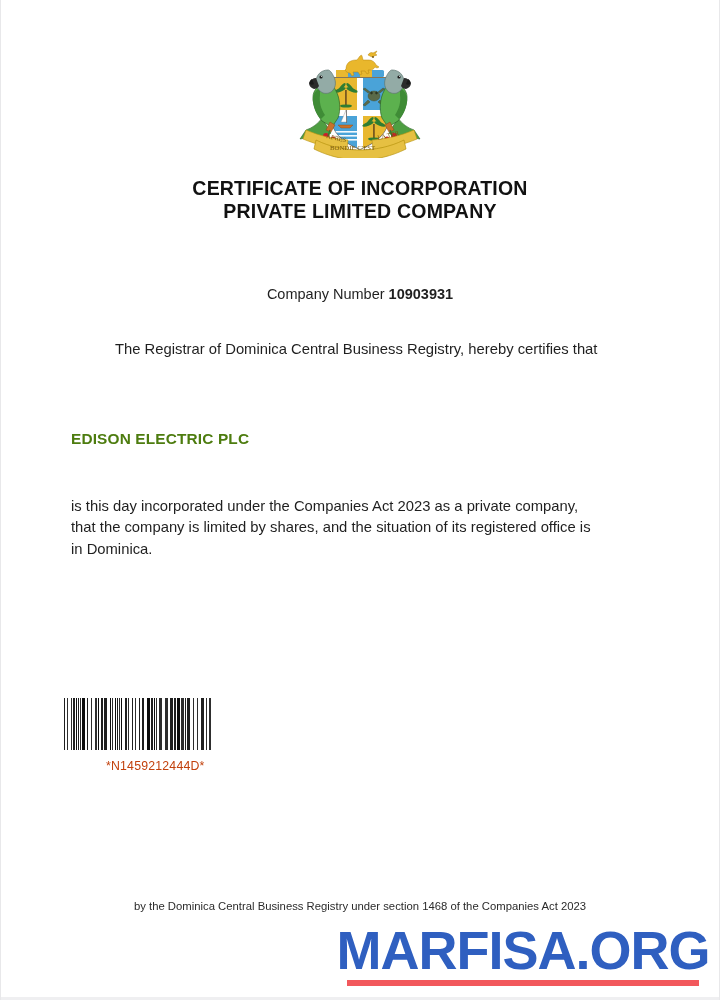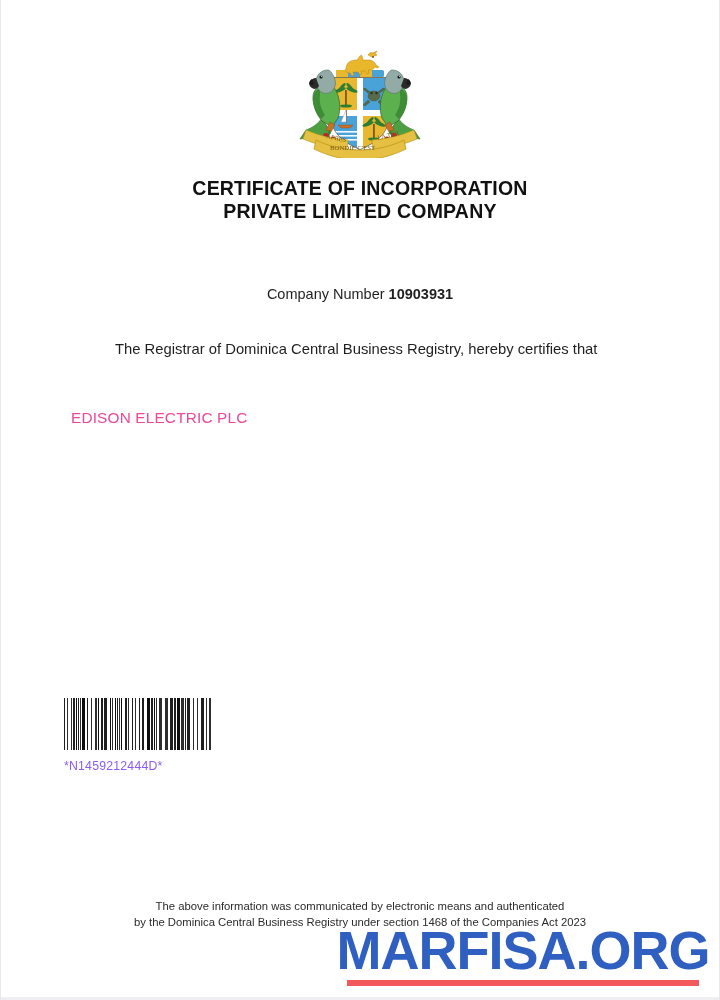--- a/index.html
+++ b/index.html
@@ -72,26 +72,26 @@
     top: 339px;
     width: 530px;
   }
   .para {
     font-size: 14.8px;
     line-height: 21.5px;
     color: #1f1f1f;
   }
   .para.intro { width: 528px; margin-left: 44px; }
   .company-name {
-    margin-top: 47px;
+    margin-top: 68px;
     font-size: 15.4px;
-    font-weight: normal;
+    font-weight: bold;
     line-height: 20px;
     letter-spacing: 0.15px;
-    color: #ec4899;
+    color: #4d7c0f;
   }
   .para.main {
     margin-top: 47px;
     width: 520px;
   }
   .para.given {
     margin-top: 42px;
   }
   .para.given b { font-weight: bold; }
 
@@ -106,21 +106,22 @@
     align-items: flex-end;
     height: 52px;
     width: 280px;
     filter: blur(0.35px);
   }
   .barcode i { display: block; height: 100%; }
   .barcode-label {
     margin-top: 9px;
     font-size: 12.3px;
     letter-spacing: 0.2px;
-    color: #8b5cf6;
+    color: #c2410c;
+    margin-left: 42px;
   }
 
   
   .footer {
     position: absolute;
     left: 0; right: 0;
     top: 899px;
     text-align: center;
   }
   .footer-line {
@@ -283,20 +284,21 @@
   <div class="company-number">
     <span>Company Number</span>
     <b>10903931</b>
   </div>
 
   <div class="body-area">
     <div class="para intro">The Registrar of Dominica Central Business Registry, hereby certifies that</div>
 
     <div class="company-name">EDISON ELECTRIC PLC</div>
 
+    <div class="para main">is this day incorporated under the Companies Act 2023 as a private company, that the company is limited by shares, and the situation of its registered office is in Dominica.</div>
 
   </div>
 
   <div class="barcode-block">
     <div class="barcode" id="barcode">
         <i style="width:1px;background:#1f1f1f"></i>
         <i style="width:2px;background:#ffffff"></i>
         <i style="width:1px;background:#2e2e2e"></i>
         <i style="width:3px;background:#ffffff"></i>
         <i style="width:1px;background:#2e2e2e"></i>
@@ -379,21 +381,20 @@
         <i style="width:2px;background:#ffffff"></i>
         <i style="width:1px;background:#2e2e2e"></i>
         <i style="width:2px;background:#ffffff"></i>
         <i style="width:2px;background:#2e2e2e"></i>
         <i style="width:1px;background:#ffffff"></i>
       </div>
     <div class="barcode-label">*N1459212444D*</div>
   </div>
 
   <div class="footer">
-    <div class="footer-line">The above information was communicated by electronic means and authenticated</div>
     <div class="footer-line">by the Dominica Central Business Registry under section 1468 of the Companies Act 2023</div>
   </div>
 
   <div class="watermark">
     <div class="watermark-text">MARFISA.ORG</div>
     <div class="watermark-bar"></div>
   </div>
 
 </div>
 

